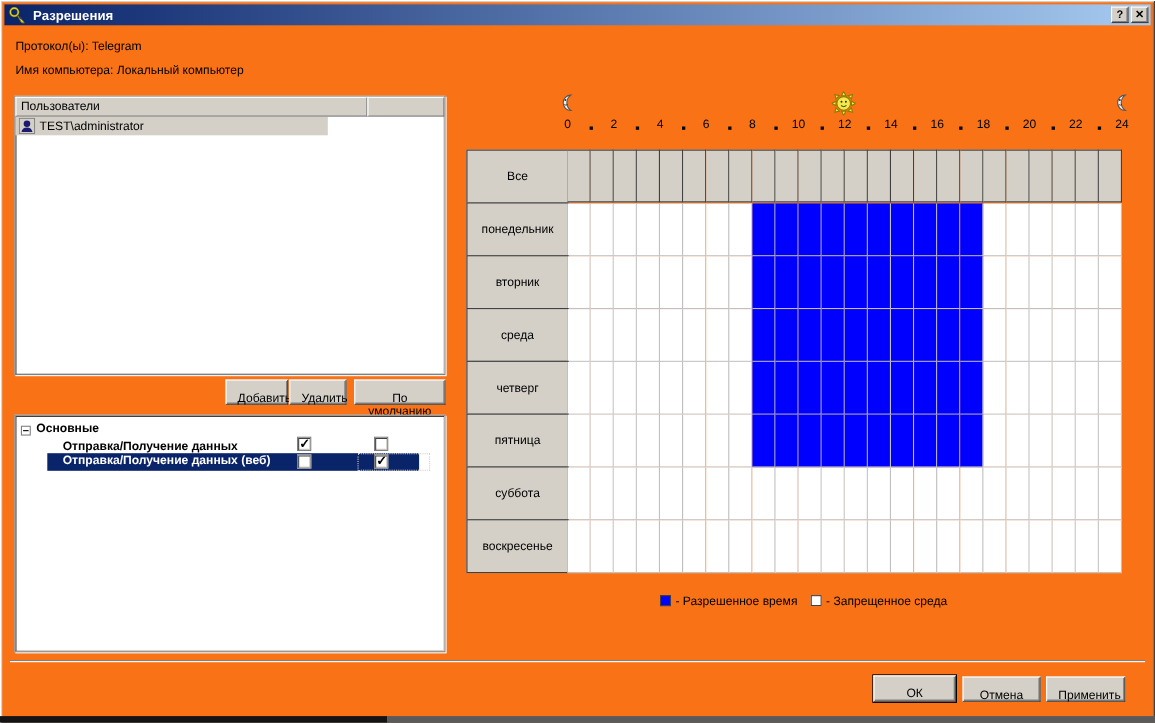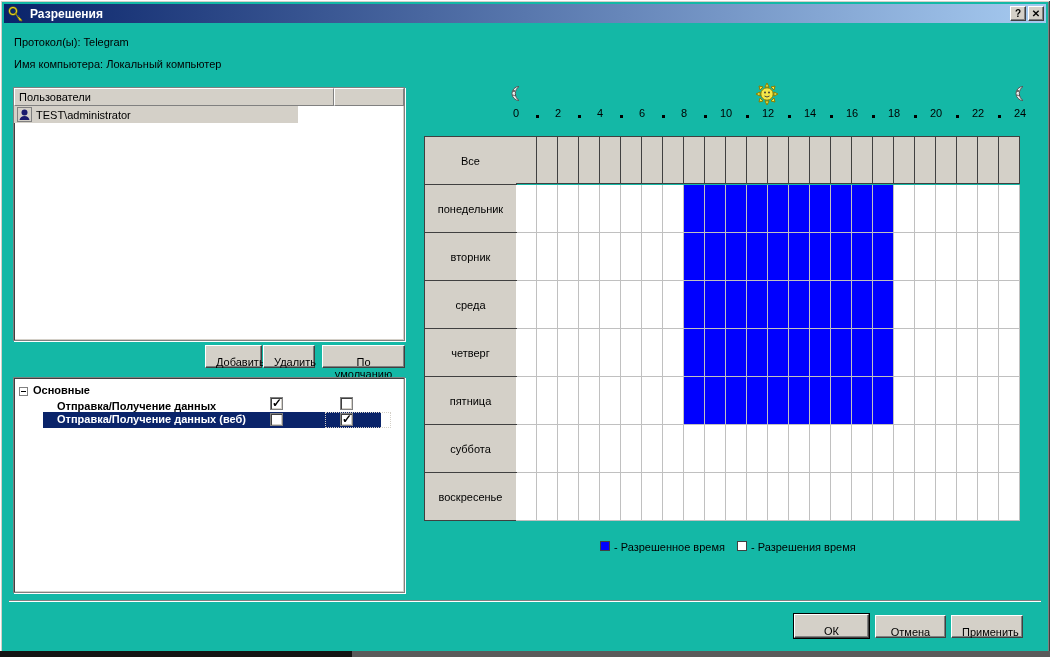--- a/index.html
+++ b/index.html
@@ -5,21 +5,21 @@
   * { margin:0; padding:0; box-sizing:border-box; }
   html,body { width:1050px; height:657px; overflow:hidden; }
   body {
     font-family:"Liberation Sans", sans-serif;
     font-size:11px; color:#000;
     background:#d4d0c8;
     position:relative;
   }
   .window {
     position:absolute; inset:0;
-    background:#14b8a6;
+    background:#f97316;
     box-shadow: inset 1px 1px 0 #ffffff, inset -1px -1px 0 #404040, inset 2px 2px 0 #d4d0c8, inset -2px -2px 0 #808080;
   }
   
   .titlebar {
     position:absolute; left:4px; top:4px; right:4px; height:19px;
     background:linear-gradient(to right,#0a246a,#a6caf0);
     display:flex; align-items:center; padding:0 2px;
   }
   .titlebar .t-icon { width:16px; height:16px; margin-left:2px; flex:0 0 auto; }
   .titlebar .t-text {
@@ -449,21 +449,21 @@
         <div class="day-cell"></div>
         <div class="day-cell"></div>
         <div class="day-cell"></div>
       </div>
     </div>
 
   <div class="legend">
     <span class="legend-swatch" style="background: rgb(0, 0, 255);"></span>
     <span class="legend-label">- Разрешенное время</span>
     <span class="legend-swatch" style="background: rgb(255, 255, 255);"></span>
-    <span class="legend-label">- Разрешения время</span>
+    <span class="legend-label">- Запрещенное среда</span>
   </div>
 
   <div class="etched"></div>
   <div class="default-ring" style="left:793px; top:613px; width:77px; height:26px;">
     <button class="btn">ОК</button>
   </div>
   <button class="btn" style="left:875px; top:615px; width:71px; height:23px;">Отмена</button>
   <button class="btn" style="left:951px; top:615px; width:72px; height:23px;">Применить</button>
 
   <div class="bottom-strip-left"></div>

